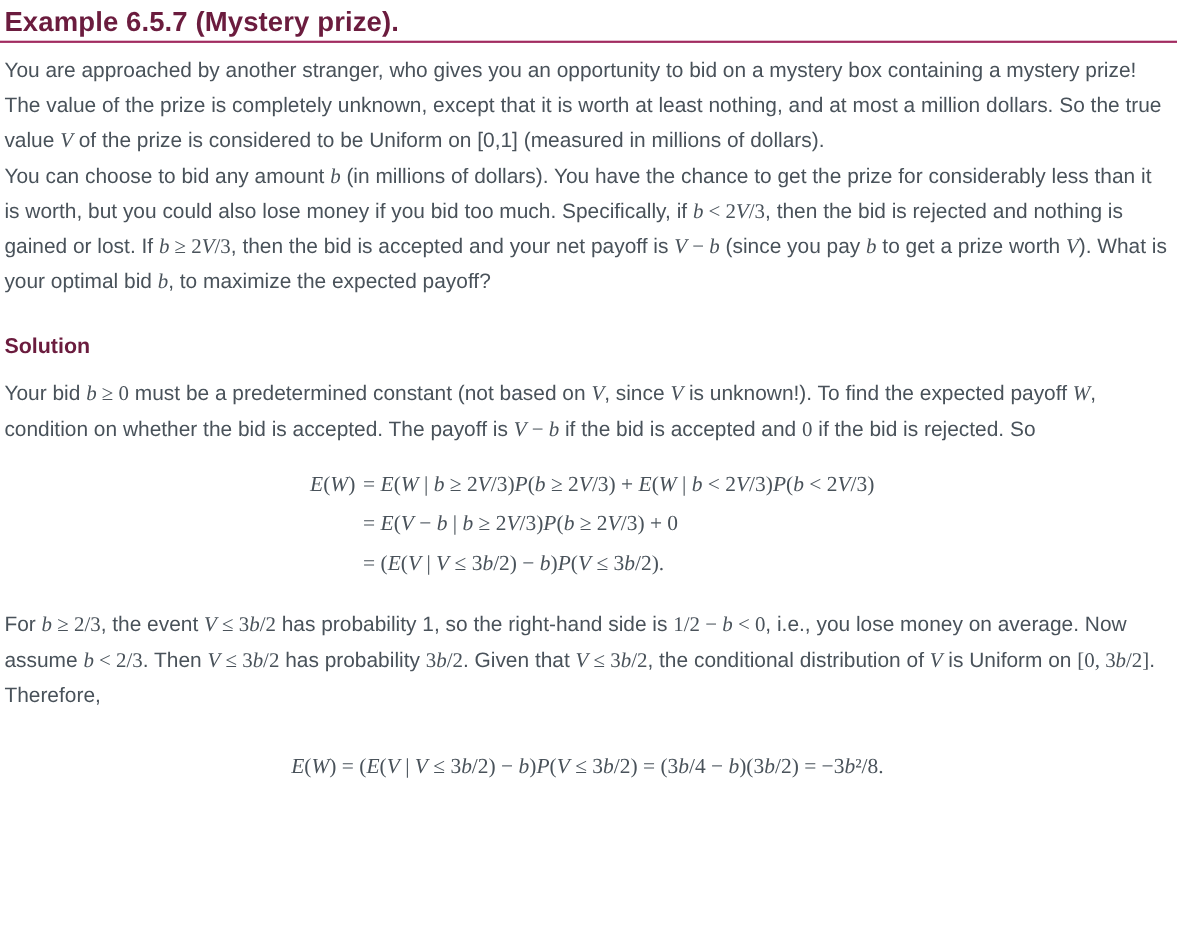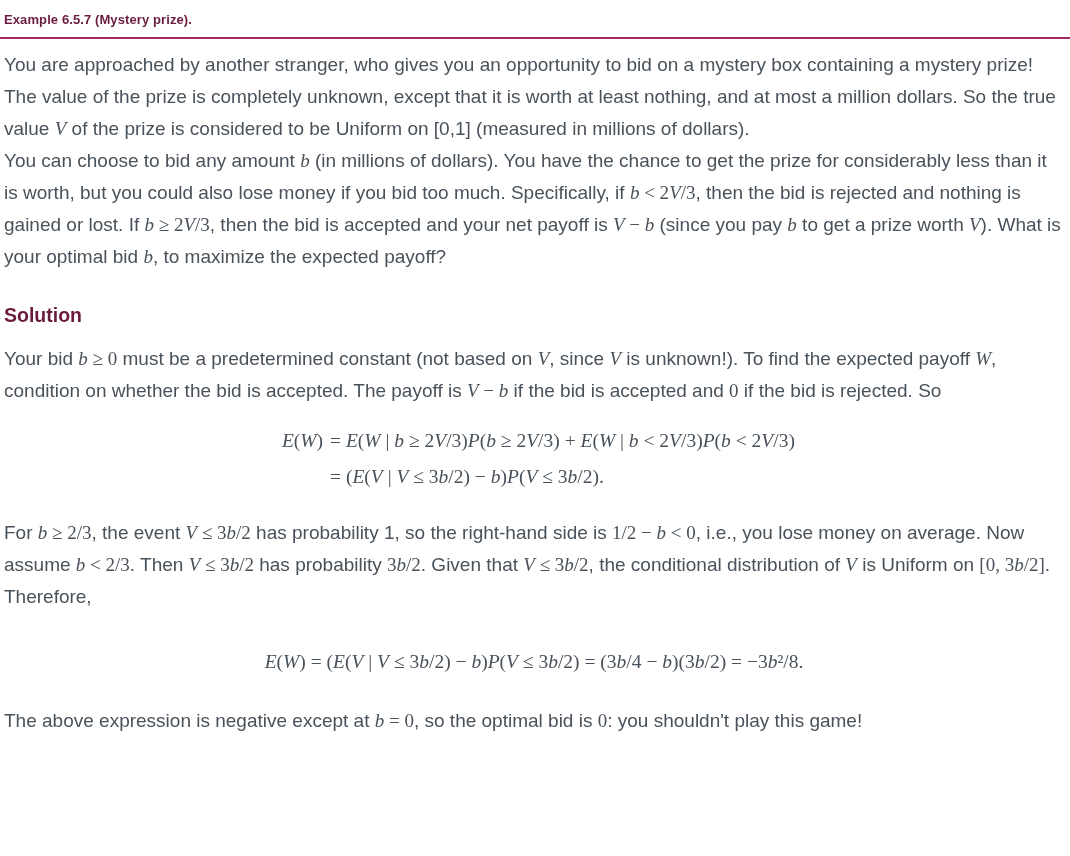--- a/index.html
+++ b/index.html
@@ -4,21 +4,21 @@
 <style>
   html, body { margin: 0; padding: 0; background: #ffffff; }
   body {
     width: 1070px; height: 856px; overflow: hidden;
     font-family: "Liberation Sans", sans-serif;
   }
   .page { padding: 6px 6px 0 4px; }
 
   .example-heading {
     margin: 2px 0 0 0;
-    font-size: 13px; font-weight: 700; line-height: 24px;
+    font-size: 25px; font-weight: 700; line-height: 24px;
     color: var(--heading-color, #6b1c3e);
     letter-spacing: 0.1px;
   }
   .divider {
     height: 0; border: 0;
     border-bottom: 2px solid var(--divider-color, #a12b60);
     margin: 5px -6px 0 -4px;
   }
 
   .para {
@@ -80,26 +80,26 @@
 
   <p class="para para-3"><span>Your bid </span><span class="m"><i>b</i><span> ≥ 0</span></span><span> must be a predetermined constant (not based on </span><span class="m"><i>V</i></span><span>, since </span><span class="m"><i>V</i></span><span> is unknown!). To find the expected payoff </span><span class="m"><i>W</i></span><span>, condition on whether the bid is accepted. The payoff is </span><span class="m"><i>V</i><span> − </span><i>b</i></span><span> if the bid is accepted and </span><span class="m"><span>0</span></span><span> if the bid is rejected. So</span></p>
 
   <div class="eq-block">
       <div class="eq-row">
         <span class="eq-lhs"><i>E</i><span>(</span><i>W</i><span>)</span></span>
         <span class="eq-rhs"><span>= </span><i>E</i><span>(</span><i>W</i><span> | </span><i>b</i><span> ≥ 2</span><i>V</i><span>/3)</span><i>P</i><span>(</span><i>b</i><span> ≥ 2</span><i>V</i><span>/3) + </span><i>E</i><span>(</span><i>W</i><span> | </span><i>b</i><span> &lt; 2</span><i>V</i><span>/3)</span><i>P</i><span>(</span><i>b</i><span> &lt; 2</span><i>V</i><span>/3)</span></span>
       </div>
       <div class="eq-row">
         <span class="eq-lhs"></span>
+        <span class="eq-rhs"><span>= </span><i>E</i><span>(</span><i>V</i><span> − </span><i>b</i><span> | </span><i>b</i><span> ≥ 2</span><i>V</i><span>/3)</span><i>P</i><span>(</span><i>b</i><span> ≥ 2</span><i>V</i><span>/3) + 0</span></span>
       </div>
       <div class="eq-row">
         <span class="eq-lhs"></span>
         <span class="eq-rhs"><span>= (</span><i>E</i><span>(</span><i>V</i><span> | </span><i>V</i><span> ≤ 3</span><i>b</i><span>/2) − </span><i>b</i><span>)</span><i>P</i><span>(</span><i>V</i><span> ≤ 3</span><i>b</i><span>/2).</span></span>
       </div>
     </div>
 
   <p class="para para-4"><span>For </span><span class="m"><i>b</i><span> ≥ 2/3</span></span><span>, the event </span><span class="m"><i>V</i><span> ≤ 3</span><i>b</i><span>/2</span></span><span> has probability 1, so the right-hand side is </span><span class="m"><span>1/2 − </span><i>b</i><span> &lt; 0</span></span><span>, i.e., you lose money on average. Now assume </span><span class="m"><i>b</i><span> &lt; 2/3</span></span><span>. Then </span><span class="m"><i>V</i><span> ≤ 3</span><i>b</i><span>/2</span></span><span> has probability </span><span class="m"><span>3</span><i>b</i><span>/2</span></span><span>. Given that </span><span class="m"><i>V</i><span> ≤ 3</span><i>b</i><span>/2</span></span><span>, the conditional distribution of </span><span class="m"><i>V</i></span><span> is Uniform on </span><span class="m"><span>[0, 3</span><i>b</i><span>/2]</span></span><span>. Therefore,</span></p>
 
   <div class="eq-single"><i>E</i><span>(</span><i>W</i><span>) = (</span><i>E</i><span>(</span><i>V</i><span> | </span><i>V</i><span> ≤ 3</span><i>b</i><span>/2) − </span><i>b</i><span>)</span><i>P</i><span>(</span><i>V</i><span> ≤ 3</span><i>b</i><span>/2) = (3</span><i>b</i><span>/4 − </span><i>b</i><span>)(3</span><i>b</i><span>/2) = −3</span><i>b</i><span>²/8.</span></div>
 
-  <p class="para para-5"><span>The above expression is negative except at </span><span class="m"><i>b</i><span> = 0</span></span><span>, so the optimal bid is </span><span class="m"><span>0</span></span><span>: you shouldn't play this game!</span></p>
 
 </div>
 
 </body></html>

